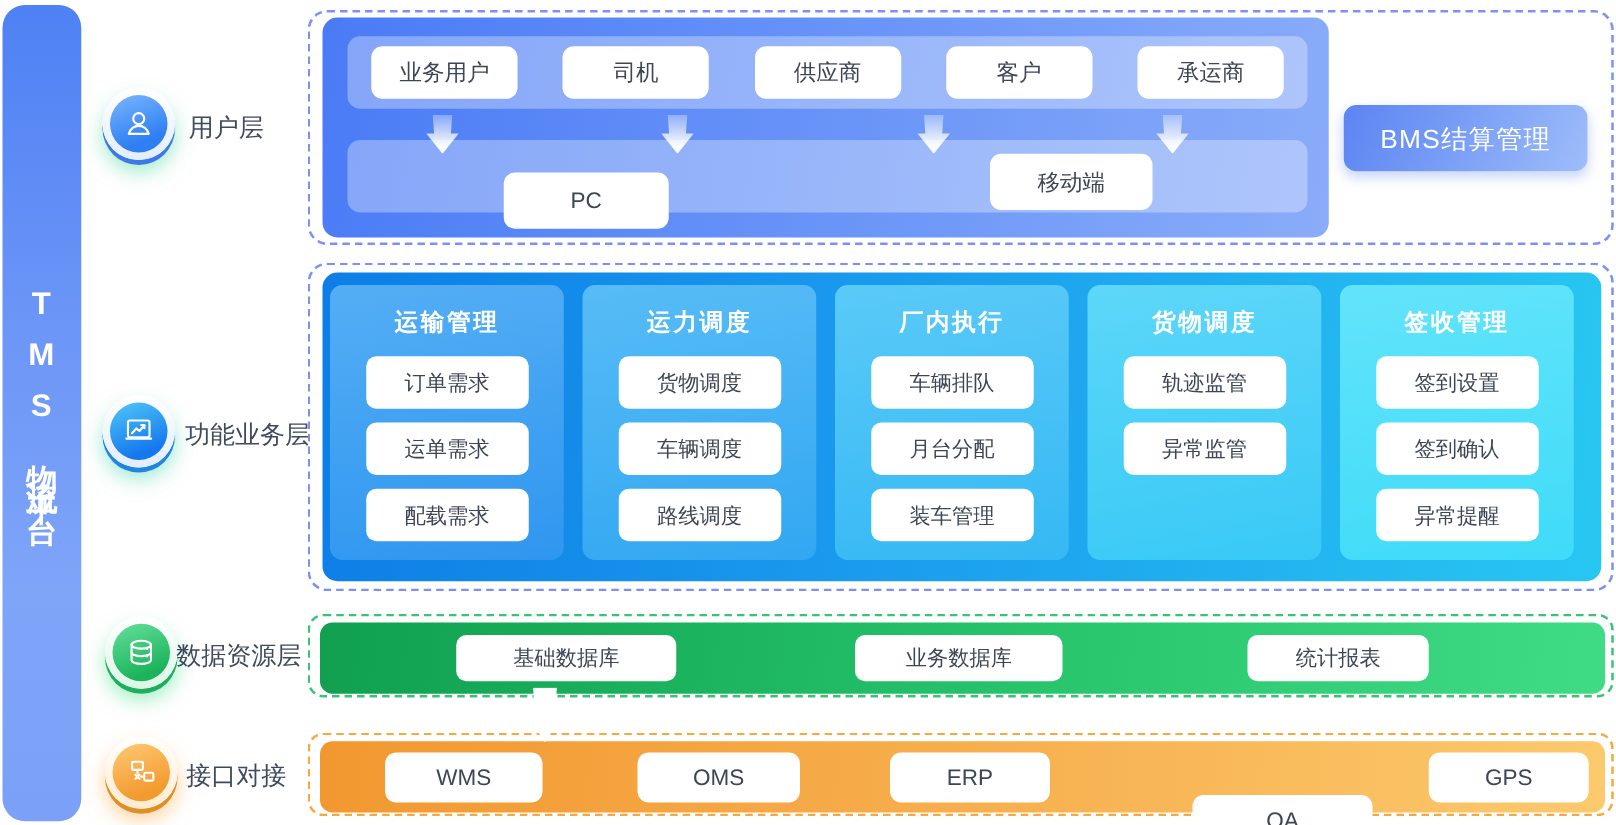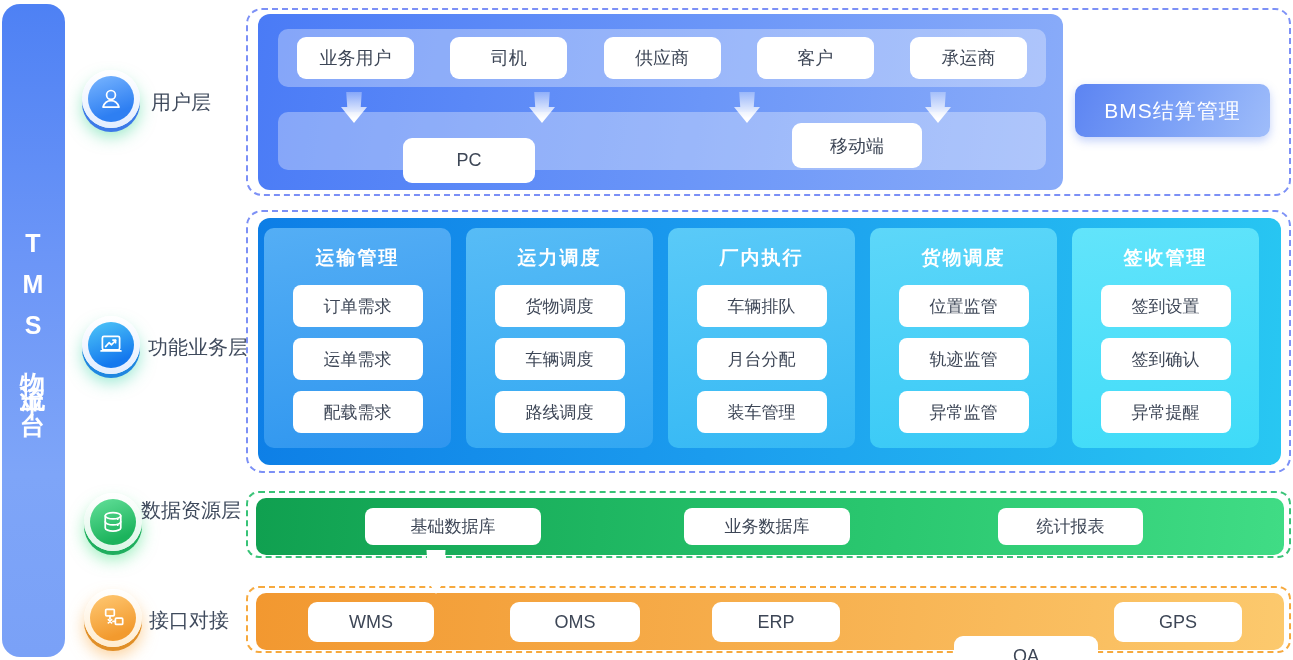--- a/index.html
+++ b/index.html
@@ -26,21 +26,21 @@
                    box-shadow: 0 4px 0 #e08f28, 0 9px 16px rgba(250,180,90,.6); }
   .badge.b-user .core { background: linear-gradient(160deg, #7ab6ff 0%, #2e7ff2 75%); }
   .badge.b-func .core { background: linear-gradient(160deg, #4fc7f8 0%, #1478ee 80%); }
   .badge.b-data .core { background: linear-gradient(160deg, #63e09a 0%, #1cb35c 80%); }
   .badge.b-api  .core { background: linear-gradient(160deg, #ffc974 0%, #f29a2e 80%); }
   .glyph { stroke: #fff; fill: none; stroke-width: 1.6; stroke-linecap: round; stroke-linejoin: round; }
 
   .rail-label { position: absolute; color: #3f4a5c; font-size: 20px; font-weight: 500; white-space: nowrap; }
   .lb-user { left: 151px; top: 89px; }
   .lb-func { left: 148px; top: 334px; }
-  .lb-data { left: 141px; top: 497px; }
+  .lb-data { left: 141px; top: 511px; }
   .lb-api  { left: 149px; top: 607px; }
 
   
   .layer { position: absolute; border-radius: 16px; }
   .l-user { left: 246px; top: 8px;   width: 1045px; height: 188px; border: 2px dashed #7c90f6; }
   .l-func { left: 246px; top: 210px; width: 1045px; height: 263px; border: 2px dashed #7c90f6; }
   .l-data { left: 246px; top: 491px; width: 1045px; height: 67px;  border: 2px dashed #38c377; border-radius: 13px; }
   .l-api  { left: 246px; top: 586px; width: 1045px; height: 67px;  border: 2px dashed #f6a93e; border-radius: 13px; }
 
   
@@ -84,21 +84,21 @@
   .data-box { position: absolute; left: 8px; top: 5px; width: 1028px; height: 57px; border-radius: 10px;
     background: linear-gradient(95deg, #10a050 0%, #27c46c 55%, #40dc85 100%); }
   .gpill { position: absolute; top: 10px; height: 37px; border-radius: 8px; font-size: 17px; }
   .gp0 { left: 109px; width: 176px; } .gp1 { left: 428px; width: 166px; } .gp2 { left: 742px; width: 145px; }
 
   
   .api-box { position: absolute; left: 8px; top: 5px; width: 1028px; height: 57px; border-radius: 10px;
     background: linear-gradient(95deg, #f29830 0%, #f7b150 55%, #fcc96d 100%); padding-left: 16px; }
   .apill { position: absolute; top: 9px; height: 40px; border-radius: 9px; font-size: 18px; }
   .ap0 { left: 52px; width: 126px; } .ap1 { left: 254px; width: 130px; } .ap2 { left: 456px; width: 128px; }
-  .ap3 { left: 698px; width: 144px; margin-top: 34px; } .ap4 { left: 858px; width: 128px; }
+  .ap3 { left: 698px; width: 144px; margin-top: 34px; } .ap4 { left: 887px; width: 128px; }
 
   
   .flow-arrow { position: absolute; left: 422px; top: 550px; width: 28px; height: 44px; background: #fff; z-index: 6;
     clip-path: polygon(16% 0%, 84% 0%, 79% 50%, 100% 50%, 50% 100%, 0% 50%, 21% 50%);
     filter: drop-shadow(0 0 2px rgba(110,130,150,.45)); }
 </style>
 </head>
 <body>
 
 <div class="canvas">
@@ -191,21 +191,20 @@
         <div class="func-item">路线调度</div>
       </div>
       <div class="func-col fc2">
         <div class="func-title">厂内执行</div>
         <div class="func-item">车辆排队</div>
         <div class="func-item">月台分配</div>
         <div class="func-item">装车管理</div>
       </div>
       <div class="func-col fc3">
         <div class="func-title">货物调度</div>
-        <div class="func-item">位置监管</div>
         <div class="func-item">轨迹监管</div>
         <div class="func-item">异常监管</div>
       </div>
       <div class="func-col fc4">
         <div class="func-title">签收管理</div>
         <div class="func-item">签到设置</div>
         <div class="func-item">签到确认</div>
         <div class="func-item">异常提醒</div>
       </div>
     </div>

